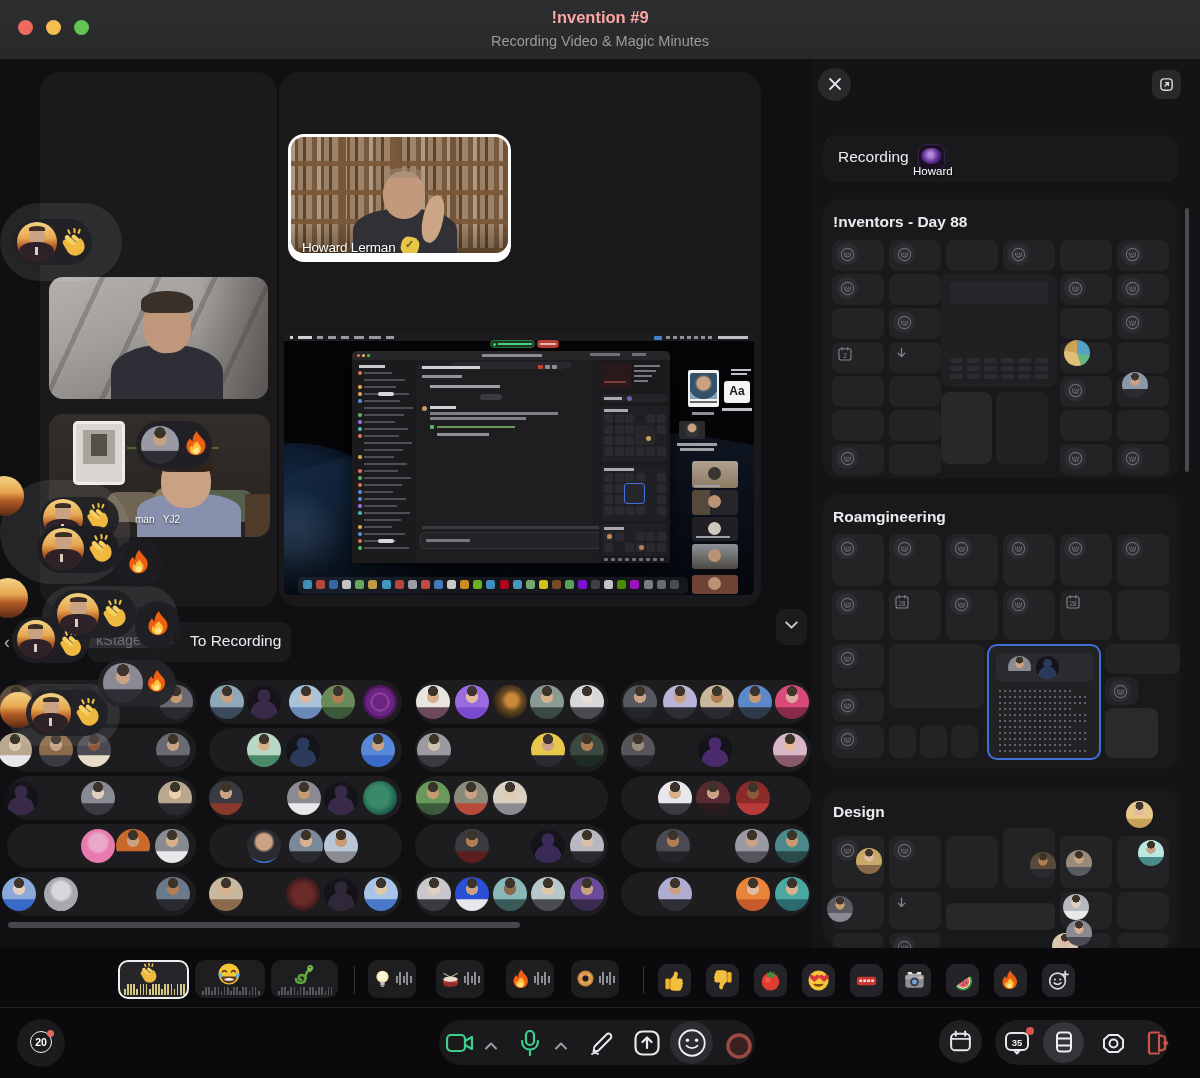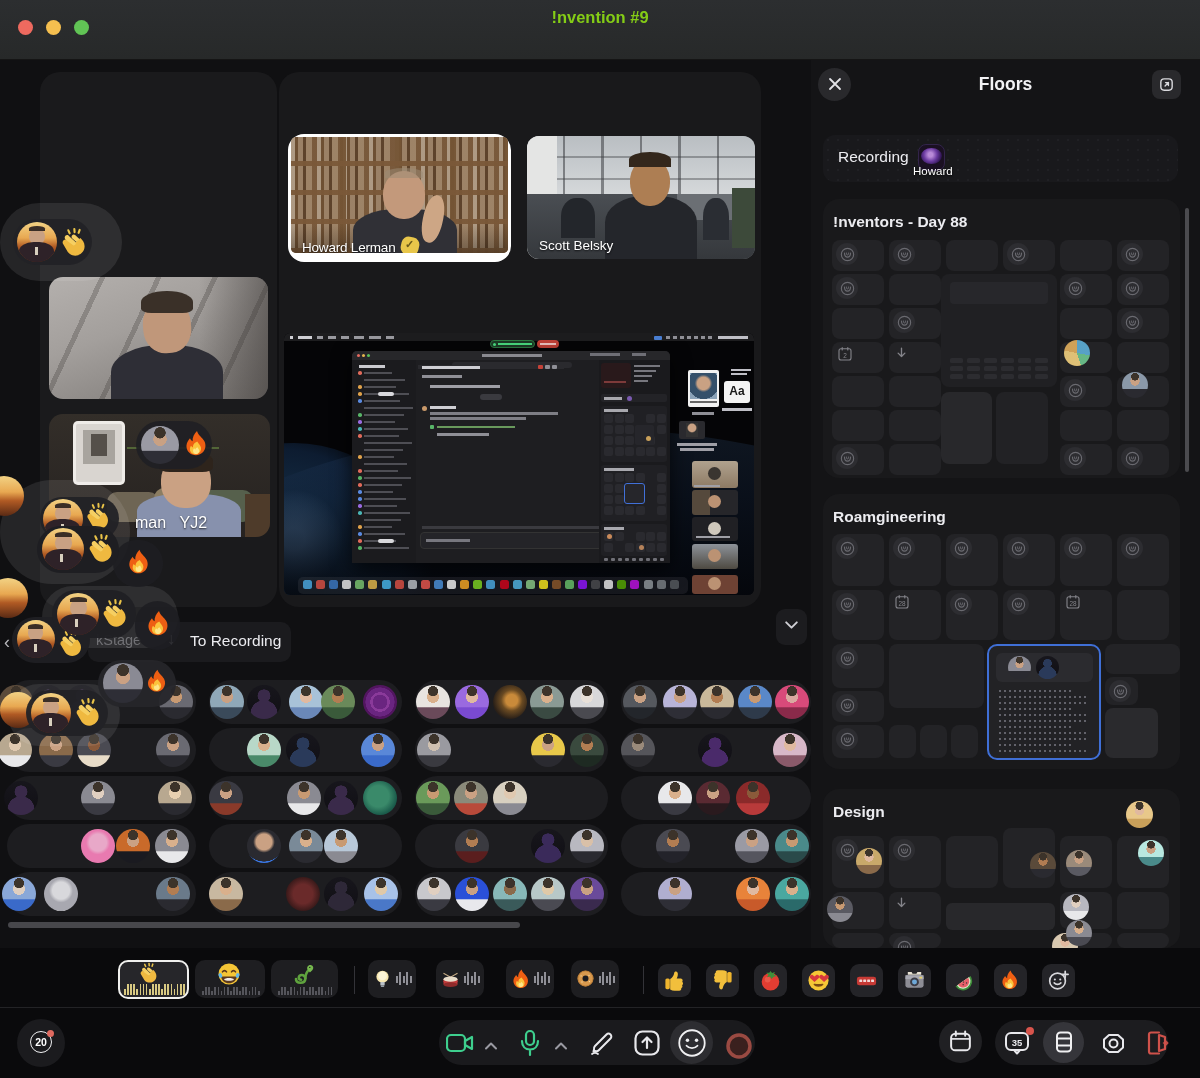--- a/index.html
+++ b/index.html
@@ -5,21 +5,22 @@
 #root{position:relative;width:1200px;height:1078px;background:#101012;overflow:hidden;}
 .abs{position:absolute;}
 .lbl{color:#fff;text-shadow:0 1px 2px rgba(0,0,0,.8);}
 
 </style></head><body>
 <div id="root">
 <div class="abs" style="left:0;top:0;width:1200px;height:60px;background:linear-gradient(#2c2e30,#272929);border-bottom:1px solid #151515"></div>
 <div class="abs" style="left:17.5px;top:20px;width:15px;height:15px;border-radius:50%;background:#ee6a5f"></div>
 <div class="abs" style="left:45.5px;top:20px;width:15px;height:15px;border-radius:50%;background:#f5bf4f"></div>
 <div class="abs" style="left:73.5px;top:20px;width:15px;height:15px;border-radius:50%;background:#61c455"></div>
-<div class="abs" style="left:0;top:8px;width:1200px;text-align:center;font-size:16.5px;font-weight:700;color:#84cc16">!nvention #9</div>
+<div class="abs" style="left:0;top:8px;width:1200px;text-align:center;font-size:16.5px;font-weight:700;color:#fca5a5">!nvention #9</div>
+<div class="abs" style="left:0;top:33px;width:1200px;text-align:center;font-size:14.5px;color:#9b9ba0">Recording Video &amp; Magic Minutes</div>
 <div class="abs" style="left:40px;top:72px;width:237px;height:535px;border-radius:20px;background:#1a1a1c"></div>
 <div class="abs" style="left:279px;top:72px;width:482px;height:535px;border-radius:20px;background:#19191b"></div>
 <div class="abs" style="left:49px;top:277px;width:219px;height:122px;border-radius:14px;overflow:hidden;background:linear-gradient(160deg,#b4b0ad 0%,#a39f9c 40%,#8a8683 75%,#7a7673 100%)">
 <div class="abs" style="left:0;top:0;width:219px;height:122px;background:repeating-linear-gradient(115deg,transparent 0 46px,rgba(55,51,48,.28) 46px 51px)"></div>
 <div class="abs" style="left:150px;top:0;width:69px;height:122px;background:linear-gradient(90deg,transparent,rgba(60,56,54,.55))"></div>
 <div class="abs" style="left:62px;top:68px;width:112px;height:60px;border-radius:45% 45% 0 0;background:#2e2e36"></div>
 <div class="abs" style="left:94px;top:22px;width:48px;height:54px;border-radius:46% 46% 44% 44%;background:#c0977a;transform:rotate(-5deg)"></div>
 <div class="abs" style="left:92px;top:14px;width:52px;height:22px;border-radius:50% 50% 20% 20%;background:#3a3028"></div>
 </div>
 <div class="abs" style="left:49px;top:414px;width:221px;height:123px;border-radius:14px;overflow:hidden;background:linear-gradient(#332e29,#262220)">
@@ -28,57 +29,42 @@
 <div class="abs" style="left:42px;top:20px;width:16px;height:22px;background:#55504a"></div>
 <div class="abs" style="left:78px;top:33px;width:92px;height:2px;background:#7fae4e;opacity:.45"></div>
 <div class="abs" style="left:140px;top:34px;width:2px;height:44px;background:#7fae4e;opacity:.35"></div>
 <div class="abs" style="left:58px;top:78px;width:52px;height:30px;border-radius:10px;background:#6e6554"></div>
 <div class="abs" style="left:105px;top:74px;width:50px;height:32px;border-radius:10px;background:#8b7d62"></div>
 <div class="abs" style="left:152px;top:76px;width:52px;height:32px;border-radius:10px;background:#56604c"></div>
 <div class="abs" style="left:196px;top:80px;width:25px;height:43px;background:#4e3b2a"></div>
 <div class="abs" style="left:88px;top:80px;width:104px;height:43px;border-radius:40% 40% 0 0;background:#8791ad"></div>
 <div class="abs" style="left:112px;top:42px;width:50px;height:52px;border-radius:46%;background:#caa183"></div>
 <div class="abs" style="left:110px;top:36px;width:54px;height:22px;border-radius:50% 50% 20% 20%;background:#2e241c"></div>
-<div class="abs lbl" style="left:86px;top:100px;font-size:16px">man&nbsp;&nbsp;&nbsp;YJ2</div>
+<div class="abs lbl" style="left:86px;top:100px;font-size:10px">man&nbsp;&nbsp;&nbsp;YJ2</div>
 </div>
 <div class="abs" style="left:136px;top:421px;width:76px;height:48px;border-radius:24px;background:rgba(32,32,36,.92);z-index:6"></div>
 <div style="position:absolute;left:141px;top:426px;width:38px;height:38px;border-radius:50%;background:radial-gradient(circle at 50% 18%, #3c332a 0 15%, transparent 16%),radial-gradient(circle at 50% 35%, #c9a183 0 21%, transparent 22%),linear-gradient(#9a9aa4 0 64%, #2e2e36 67%);background-color:#9a9aa4;z-index:7"></div>
 <div class="abs" style="left:182px;top:429px;z-index:7"><svg width="30" height="30" viewBox="0 0 24 24">
         <path d="M12 1.5c1 3.5 4.2 5.1 5.8 8.1 1.5 2.8 1.3 6.3-.9 8.8-2.1 2.4-5.7 3.2-8.7 2-3-1.2-4.9-4.3-4.6-7.5.2-2.3 1.5-3.9 2.8-5.6.5 1 1.1 1.9 2.1 2.4-.3-2.9 1.2-5.9 3.5-8.2z" fill="#ee5f13"></path>
         <path d="M12.2 10c.9 1.9 2.6 2.9 3 5 .3 2-.8 4.1-2.7 4.9-1.9.8-4.2.2-5.4-1.4-1.1-1.5-1-3.7.1-5.2.4.6.9 1.1 1.6 1.4-.1-1.7.5-3.4 3.4-4.7z" fill="#fbc33c"></path>
         <path d="M12.4 14.5c.5 1 1.3 1.7 1.4 2.9.1 1.2-.8 2.3-2 2.5-1.2.2-2.4-.5-2.8-1.6-.4-1 0-2.2.8-2.9.2.4.5.7 1 .9 0-.9.5-1.4 1.6-1.8z" fill="#fde68a"></path>
       </svg></div>
 <div class="abs" style="left:288px;top:134px;width:223px;height:128px;border-radius:16px;background:#fff;z-index:3"></div>
-<div class="abs" style="left:291px;top:137px;width:217px;height:116px;border-radius:5px;overflow:hidden;z-index:4">
+<div class="abs" style="left:291px;top:137px;width:217px;height:116px;border-radius:13px;overflow:hidden;z-index:4">
 <div class="abs" style="left:0;top:0;width:217px;height:122px;background:#7a5c3e"></div>
 <div class="abs" style="left:0;top:0;width:217px;height:122px;background:repeating-linear-gradient(90deg,rgba(225,215,200,.5) 0 4px,rgba(95,65,38,.45) 4px 7px,rgba(200,180,158,.42) 7px 12px,rgba(65,42,25,.5) 12px 15px,rgba(215,195,170,.38) 15px 21px,rgba(120,85,55,.35) 21px 26px)"></div>
 <div class="abs" style="left:0;top:0;width:217px;height:122px;background:repeating-linear-gradient(rgba(0,0,0,0) 0 24px,rgba(122,88,56,.95) 24px 29px),repeating-linear-gradient(90deg,rgba(0,0,0,0) 0 49px,rgba(116,84,52,.95) 49px 55px)"></div>
 <div class="abs" style="left:0;top:88px;width:217px;height:34px;background:linear-gradient(rgba(20,14,8,0),rgba(20,14,8,.4))"></div>
 <div class="abs" style="left:62px;top:72px;width:104px;height:50px;border-radius:42% 42% 0 0;background:#303036"></div>
 <div class="abs" style="left:92px;top:34px;width:42px;height:48px;border-radius:48%;background:#c3997b"></div>
 <div class="abs" style="left:94px;top:31px;width:38px;height:10px;border-radius:50% 50% 0 0;background:#9a8a74;opacity:.55"></div>
 <div class="abs" style="left:132px;top:58px;width:20px;height:48px;border-radius:46%;background:#cda685;transform:rotate(12deg)"></div>
 <div class="abs lbl" style="left:11px;top:103px;font-size:13.5px;letter-spacing:-0.2px">Howard Lerman</div>
 <div class="abs" style="left:110px;top:100px;width:18px;height:18px;background:#e8c64a;border-radius:7px;transform:rotate(12deg)"></div>
 <div class="abs" style="left:114px;top:101px;width:12px;height:12px;color:#6b5a1a;font-size:11px;font-weight:bold">✓</div>
-</div>
-<div class="abs" style="left:527px;top:136px;width:228px;height:123px;border-radius:12px;overflow:hidden;background:#6a6e72;z-index:3">
-<div class="abs" style="left:0;top:0;width:228px;height:60px;background:linear-gradient(#b9bec2,#d6d9db)"></div>
-<div class="abs" style="left:0;top:0;width:228px;height:60px;background:repeating-linear-gradient(90deg,transparent 0 36px,rgba(60,62,66,.55) 36px 38.5px),repeating-linear-gradient(transparent 0 20px,rgba(60,62,66,.4) 20px 22px)"></div>
-<div class="abs" style="left:0;top:0;width:30px;height:123px;background:#e4e5e4"></div>
-<div class="abs" style="left:0;top:58px;width:228px;height:65px;background:linear-gradient(#4a4e53,#35383c)"></div>
-<div class="abs" style="left:34px;top:62px;width:34px;height:40px;border-radius:45% 45% 0 0;background:#23262b"></div>
-<div class="abs" style="left:150px;top:58px;width:70px;height:26px;background:#6b6f74"></div>
-<div class="abs" style="left:176px;top:62px;width:26px;height:42px;border-radius:45% 45% 0 0;background:#2a2d33"></div>
-<div class="abs" style="left:205px;top:52px;width:23px;height:60px;background:#3d4a3a"></div>
-<div class="abs" style="left:120px;top:70px;width:26px;height:20px;background:#1d1f24"></div>
-<div class="abs" style="left:78px;top:60px;width:92px;height:63px;border-radius:42% 42% 0 0;background:#24262b"></div>
-<div class="abs" style="left:103px;top:22px;width:40px;height:48px;border-radius:48%;background:#ad7e53"></div>
-<div class="abs" style="left:102px;top:16px;width:42px;height:15px;border-radius:50% 50% 0 0;background:#33271c"></div>
-<div class="abs lbl" style="left:12px;top:102px;font-size:13.5px">Scott Belsky</div>
 </div>
 <div class="abs" style="left:284px;top:333px;width:470px;height:262px;border-radius:6px;overflow:hidden;background:#050507;z-index:3">
 <div class="abs" style="left:-130px;top:110px;width:280px;height:280px;border-radius:50%;background:radial-gradient(circle at 45% 45%, #23527e 0 30%, #15335a 55%, transparent 70%);opacity:.5"></div>
 <div class="abs" style="left:-60px;top:150px;width:140px;height:140px;border-radius:50%;background:radial-gradient(circle at 50% 40%, rgba(140,180,225,.4) 0 10%, transparent 45%)"></div>
 <div class="abs" style="left:40px;top:225px;width:200px;height:80px;background:radial-gradient(ellipse at 0% 90%, rgba(40,80,140,.3), transparent 60%)"></div>
 <div class="abs" style="left:-160px;top:95px;width:900px;height:420px;border-radius:50%;background:linear-gradient(rgba(70,115,170,.16), rgba(18,34,58,.38) 16%, rgba(4,6,11,.92) 42%)"></div>
 <div class="abs" style="left:0;top:0;width:470px;height:8px;background:#1d1d1f"></div>
 <div class="abs" style="left:6px;top:3px;width:3px;height:2.5px;background:#cfcfd4"></div>
 <div class="abs" style="left:14px;top:3px;width:14px;height:2.5px;background:#cfcfd4"></div>
 <div class="abs" style="left:33px;top:3px;width:6px;height:2.5px;background:#9a9aa0"></div>
@@ -558,21 +544,20 @@
         <path d="M12 1.5c1 3.5 4.2 5.1 5.8 8.1 1.5 2.8 1.3 6.3-.9 8.8-2.1 2.4-5.7 3.2-8.7 2-3-1.2-4.9-4.3-4.6-7.5.2-2.3 1.5-3.9 2.8-5.6.5 1 1.1 1.9 2.1 2.4-.3-2.9 1.2-5.9 3.5-8.2z" fill="#ee5f13"></path>
         <path d="M12.2 10c.9 1.9 2.6 2.9 3 5 .3 2-.8 4.1-2.7 4.9-1.9.8-4.2.2-5.4-1.4-1.1-1.5-1-3.7.1-5.2.4.6.9 1.1 1.6 1.4-.1-1.7.5-3.4 3.4-4.7z" fill="#fbc33c"></path>
         <path d="M12.4 14.5c.5 1 1.3 1.7 1.4 2.9.1 1.2-.8 2.3-2 2.5-1.2.2-2.4-.5-2.8-1.6-.4-1 0-2.2.8-2.9.2.4.5.7 1 .9 0-.9.5-1.4 1.6-1.8z" fill="#fde68a"></path>
       </svg></div>
 <div class="abs" style="left:0;top:0;width:1200px;height:1078px;z-index:6">
 <div class="abs" style="left:811px;top:60px;width:389px;height:888px;background:#141416"></div>
 <div class="abs" style="left:818px;top:68px;width:33px;height:33px;border-radius:50%;background:#29292c"></div>
 <div class="abs" style="left:826px;top:75px"><svg width="18" height="18" viewBox="0 0 18 18">
           <path d="M4 4l10 10M14 4L4 14" stroke="#e2e2e6" stroke-width="1.8" stroke-linecap="round"></path>
         </svg></div>
-<div class="abs" style="left:811px;top:74px;width:389px;text-align:center;font-size:17.5px;font-weight:700;color:#f2f2f4">Floors</div>
 <div class="abs" style="left:1152px;top:70px;width:29px;height:29px;border-radius:8px;background:#29292c"></div>
 <div class="abs" style="left:1158px;top:76px"><svg width="17" height="17" viewBox="0 0 18 18">
           <rect x="3" y="3" width="12" height="12" rx="3.5" fill="none" stroke="#d8d8dc" stroke-width="1.5"></rect>
           <path d="M7.5 10.5L11 7M8 7h3v3" stroke="#d8d8dc" stroke-width="1.5" fill="none" stroke-linecap="round" stroke-linejoin="round"></path>
         </svg></div>
 <div class="abs" style="left:823px;top:135px;width:355px;height:47px;border-radius:12px;background:#19191c;background-image:radial-gradient(circle, #202024 0.8px, transparent 1px);background-size:10px 10px"></div>
 <div class="abs" style="left:838px;top:148px;font-size:15.5px;font-weight:500;color:#ececf0;z-index:4">Recording</div>
 <div class="abs" style="left:918px;top:144px;width:27px;height:27px;border-radius:8px;background:#1a1022;border:1px solid #32244a;transform:rotate(0deg);z-index:4"></div>
 <div class="abs" style="left:921px;top:148px;width:21px;height:16px;border-radius:50%;background:radial-gradient(circle at 45% 42%, #b88ad8 0 15%, #6a3aa0 45%, #2e1450 75%, transparent 85%);z-index:4"></div>
 <div class="abs lbl" style="left:913px;top:165px;font-size:11.5px;z-index:5">Howard</div>

